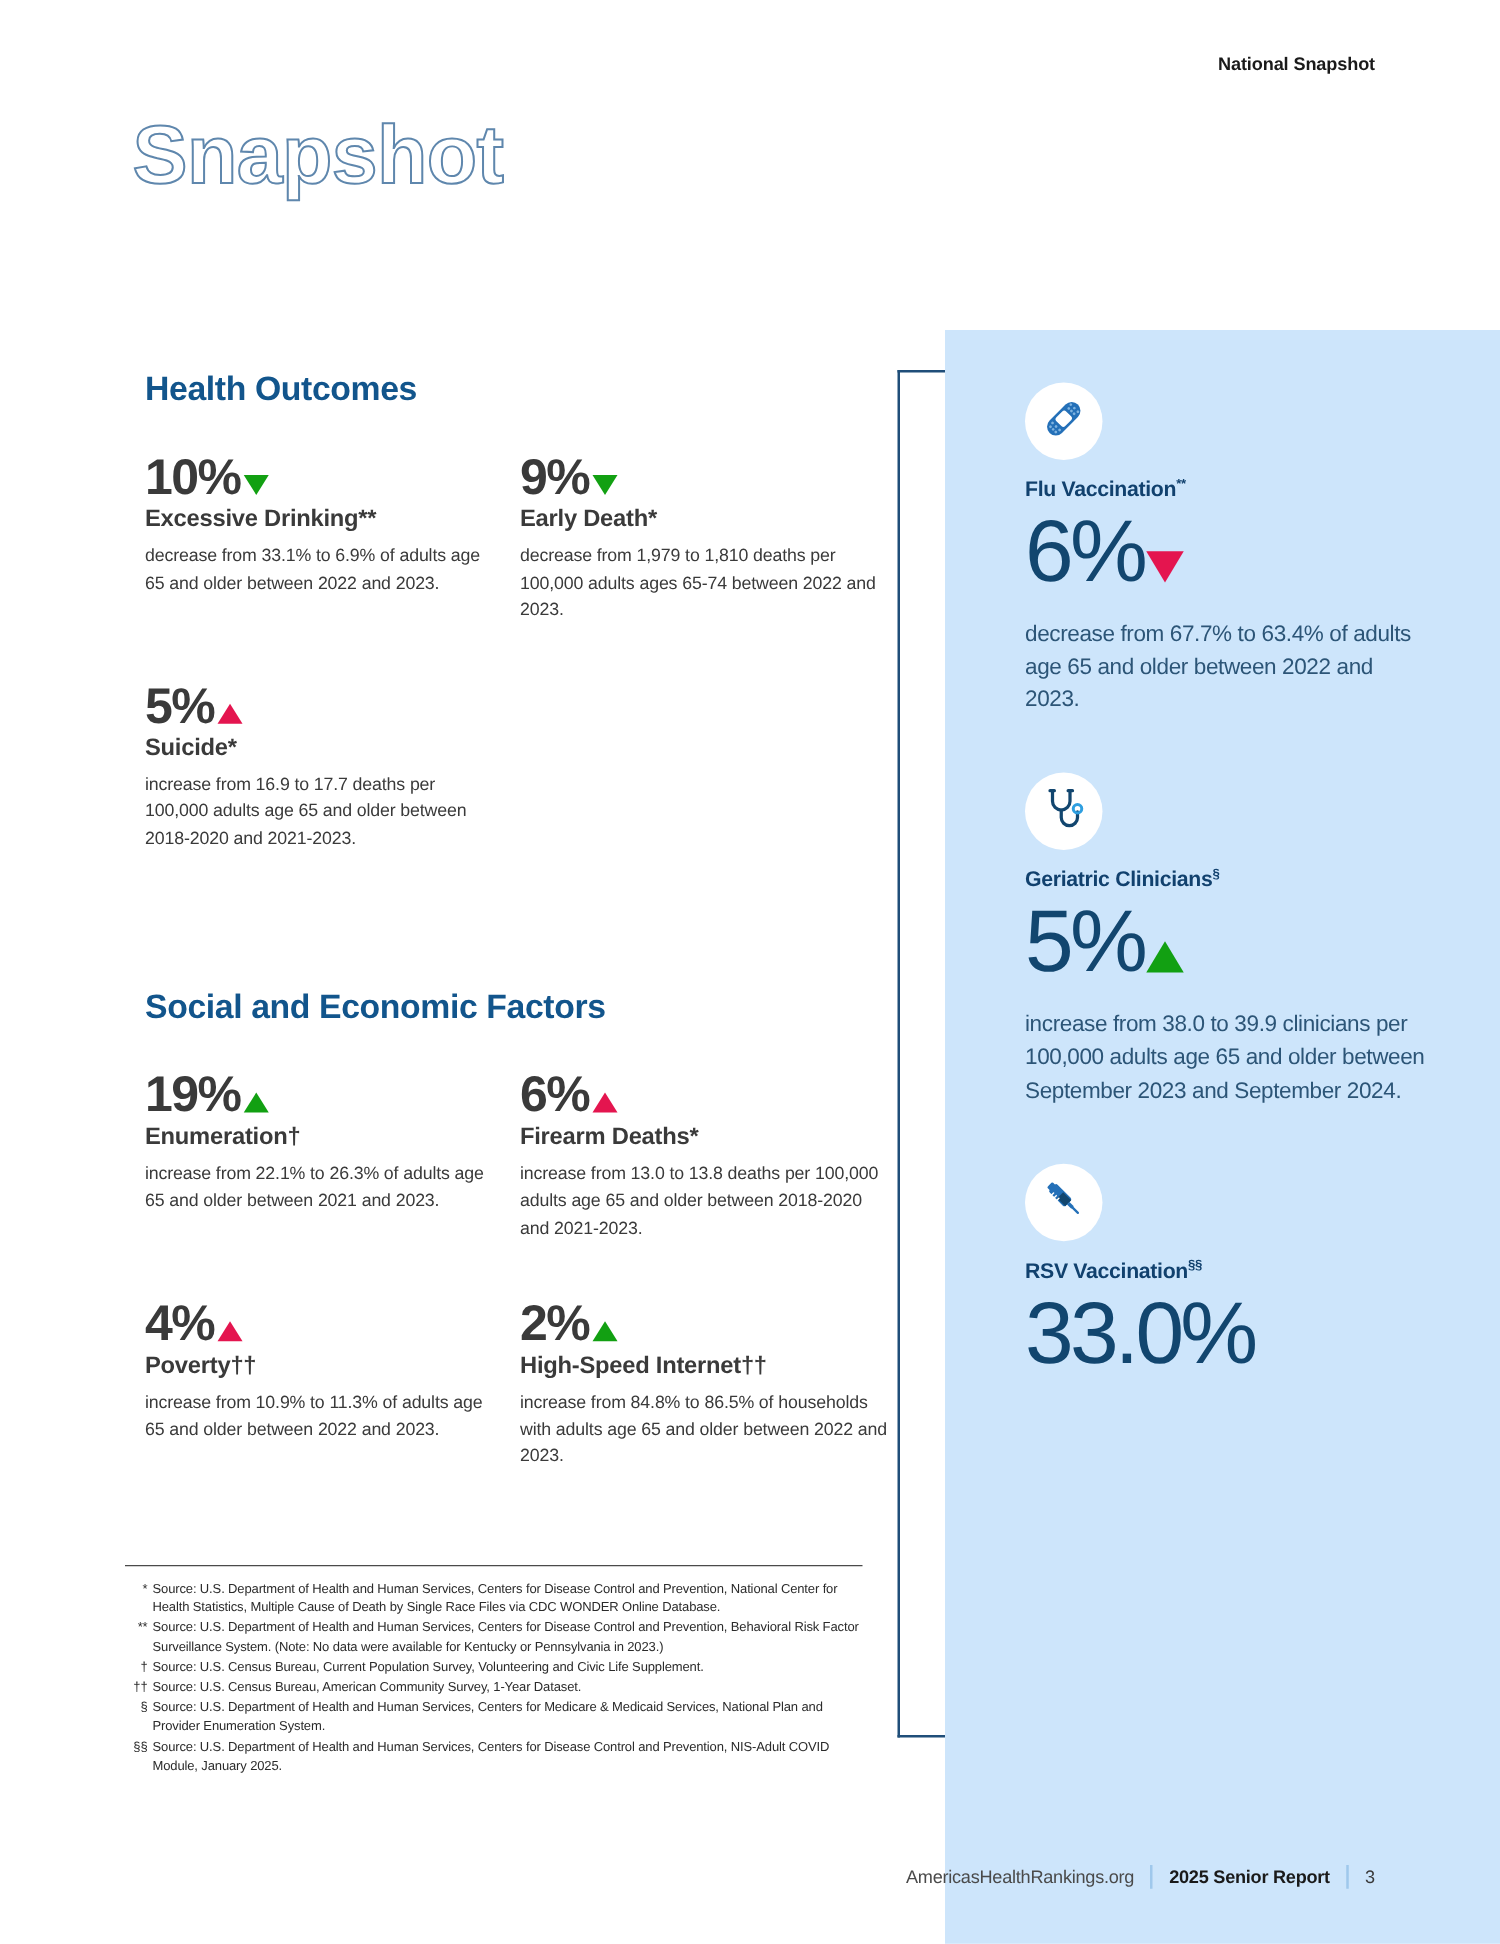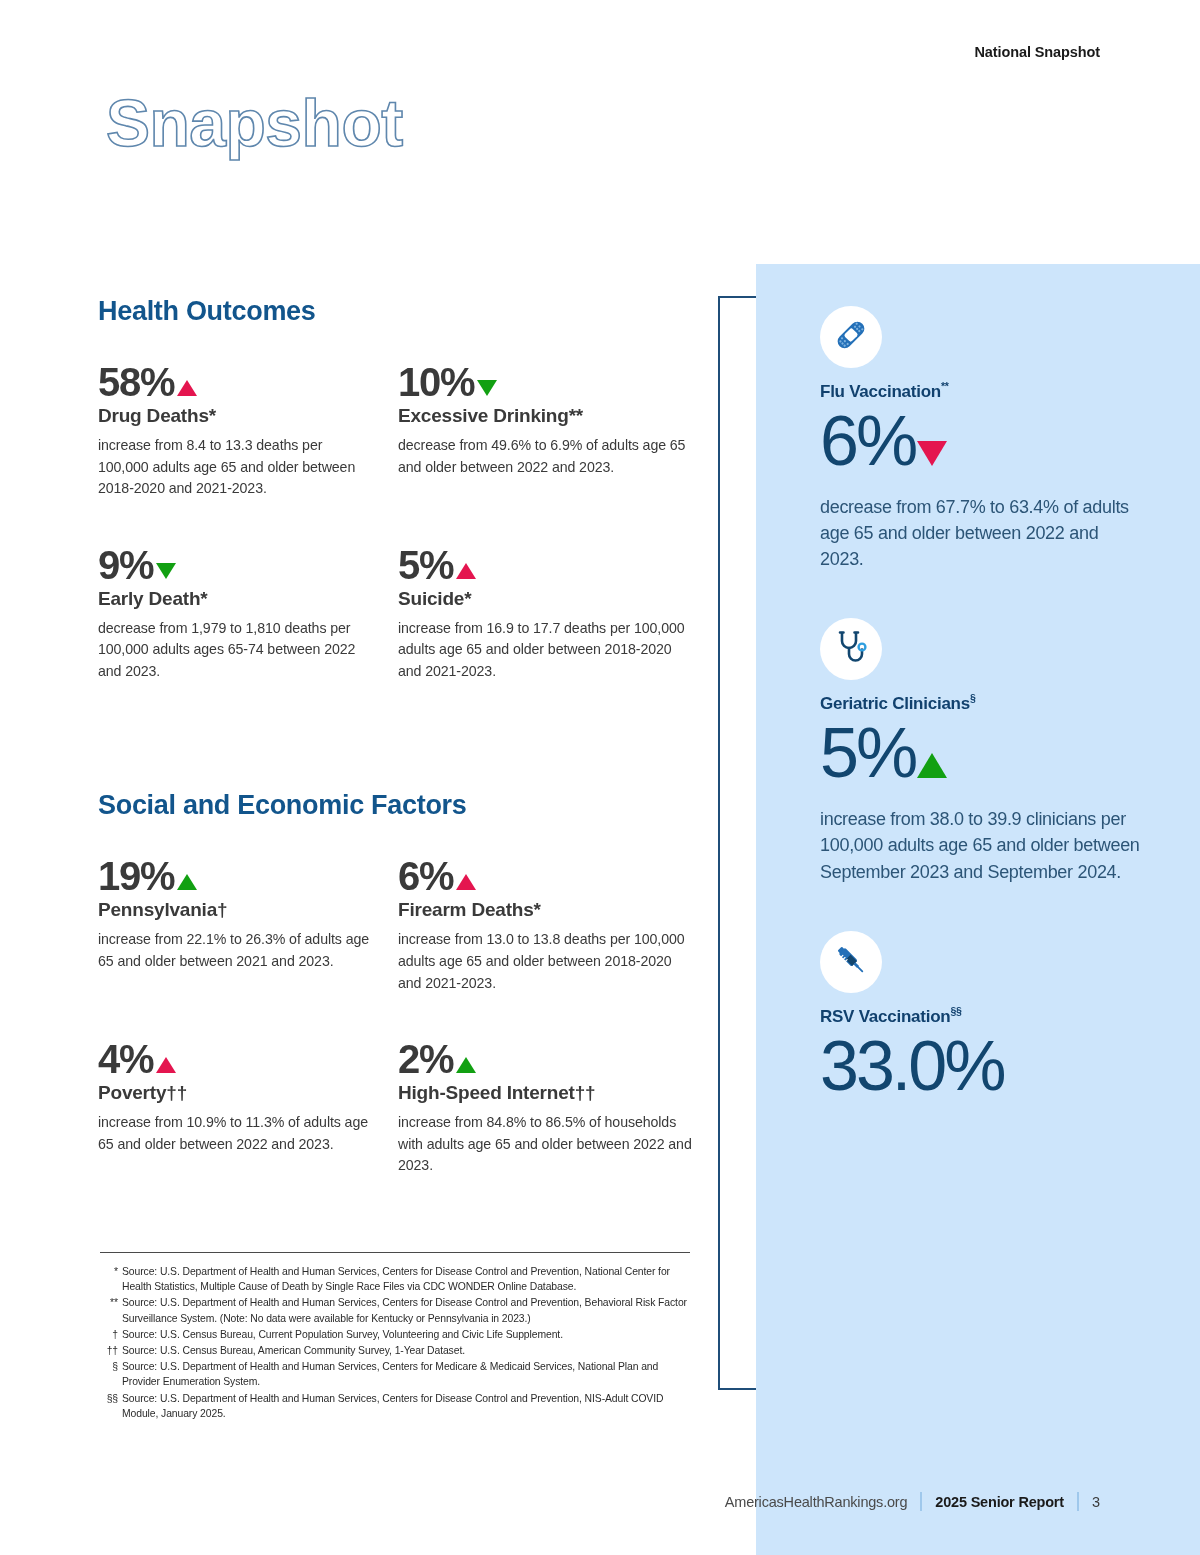--- a/index.html
+++ b/index.html
@@ -61,21 +61,21 @@
     border-left: 2.5px solid #1f4e79;
     border-top: 2.5px solid #1f4e79;
     border-bottom: 2.5px solid #1f4e79;
     box-sizing: border-box;
     pointer-events: none;
   }
 
   
   .left-col {
     position: absolute;
-    left: 98px;
+    left: 116px;
     top: 296px;
     width: 600px;
   }
   .section-title {
     font-size: 27px;
     font-weight: bold;
     color: #12558c;
     letter-spacing: -0.3px;
     margin: 0 0 34px 0;
   }
@@ -319,33 +319,25 @@
         </div>
       </div>
     </div>
 </div>
 
 <div class="left-col">
     <div class="section-title">Health Outcomes</div>
     <div class="stat-grid">
       <div class="stat">
         <div class="stat-value">
-          <span>58%</span>
-          <span class="tri up" style="border-bottom:16px solid #e4154f;"></span>
-        </div>
-        <div class="stat-label"><span>Drug Deaths</span><span>*</span></div>
-        <div class="stat-desc">increase from 8.4 to 13.3 deaths per 100,000 adults age 65 and older between 2018-2020 and 2021-2023.</div>
-      </div>
-      <div class="stat">
-        <div class="stat-value">
           <span>10%</span>
           <span class="tri down" style="border-top:16px solid #12a012;"></span>
         </div>
         <div class="stat-label"><span>Excessive Drinking</span><span>**</span></div>
-        <div class="stat-desc">decrease from 49.6% to 6.9% of adults age 65 and older between 2022 and 2023.</div>
+        <div class="stat-desc">decrease from 33.1% to 6.9% of adults age 65 and older between 2022 and 2023.</div>
       </div>
       <div class="stat">
         <div class="stat-value">
           <span>9%</span>
           <span class="tri down" style="border-top:16px solid #12a012;"></span>
         </div>
         <div class="stat-label"><span>Early Death</span><span>*</span></div>
         <div class="stat-desc">decrease from 1,979 to 1,810 deaths per 100,000 adults ages 65-74 between 2022 and 2023.</div>
       </div>
       <div class="stat">
@@ -357,21 +349,21 @@
         <div class="stat-desc">increase from 16.9 to 17.7 deaths per 100,000 adults age 65 and older between 2018-2020 and 2021-2023.</div>
       </div>
     </div>
     <div class="section-title second">Social and Economic Factors</div>
     <div class="stat-grid">
       <div class="stat">
         <div class="stat-value">
           <span>19%</span>
           <span class="tri up" style="border-bottom:16px solid #12a012;"></span>
         </div>
-        <div class="stat-label"><span>Pennsylvania</span><span>†</span></div>
+        <div class="stat-label"><span>Enumeration</span><span>†</span></div>
         <div class="stat-desc">increase from 22.1% to 26.3% of adults age 65 and older between 2021 and 2023.</div>
       </div>
       <div class="stat">
         <div class="stat-value">
           <span>6%</span>
           <span class="tri up" style="border-bottom:16px solid #e4154f;"></span>
         </div>
         <div class="stat-label"><span>Firearm Deaths</span><span>*</span></div>
         <div class="stat-desc">increase from 13.0 to 13.8 deaths per 100,000 adults age 65 and older between 2018-2020 and 2021-2023.</div>
       </div>

